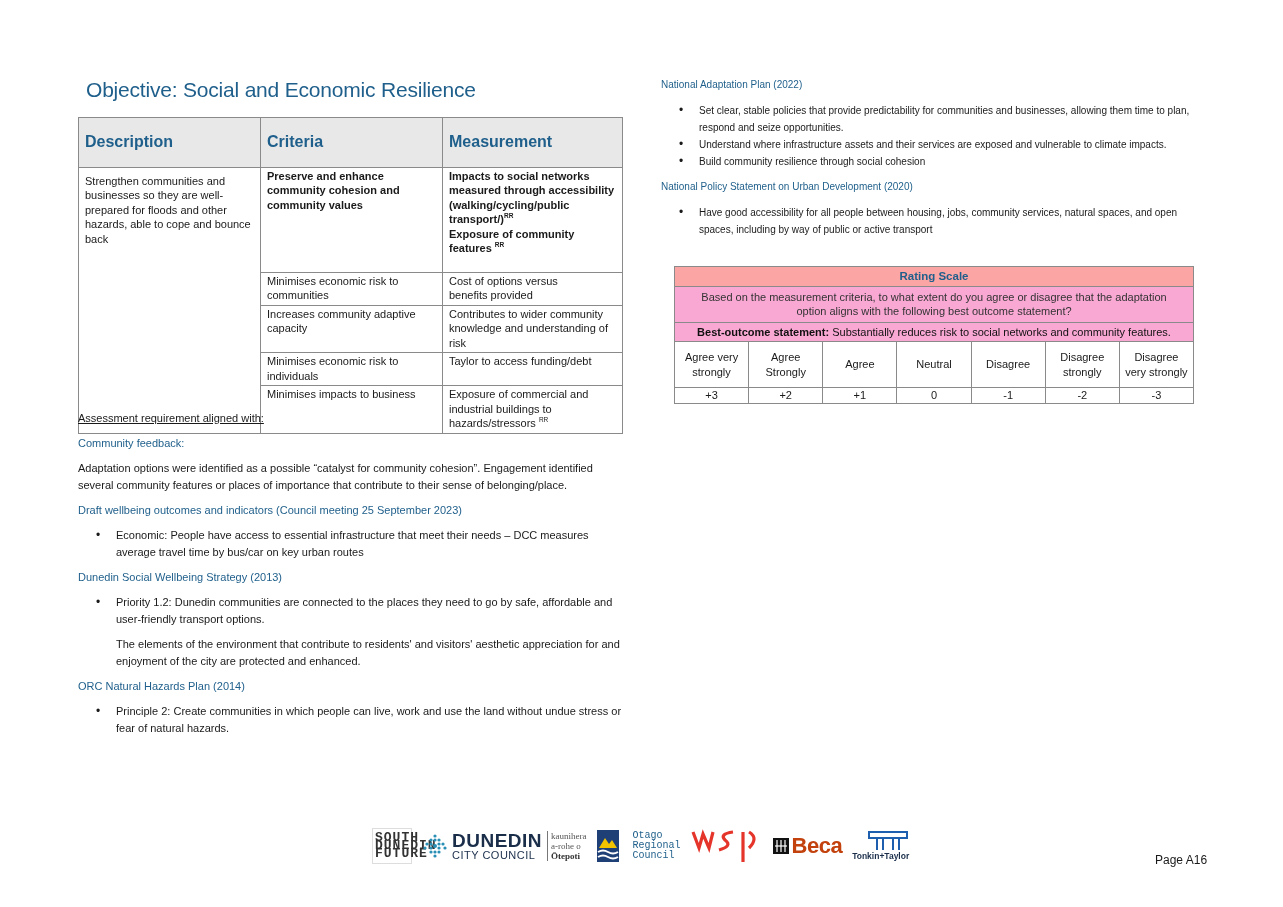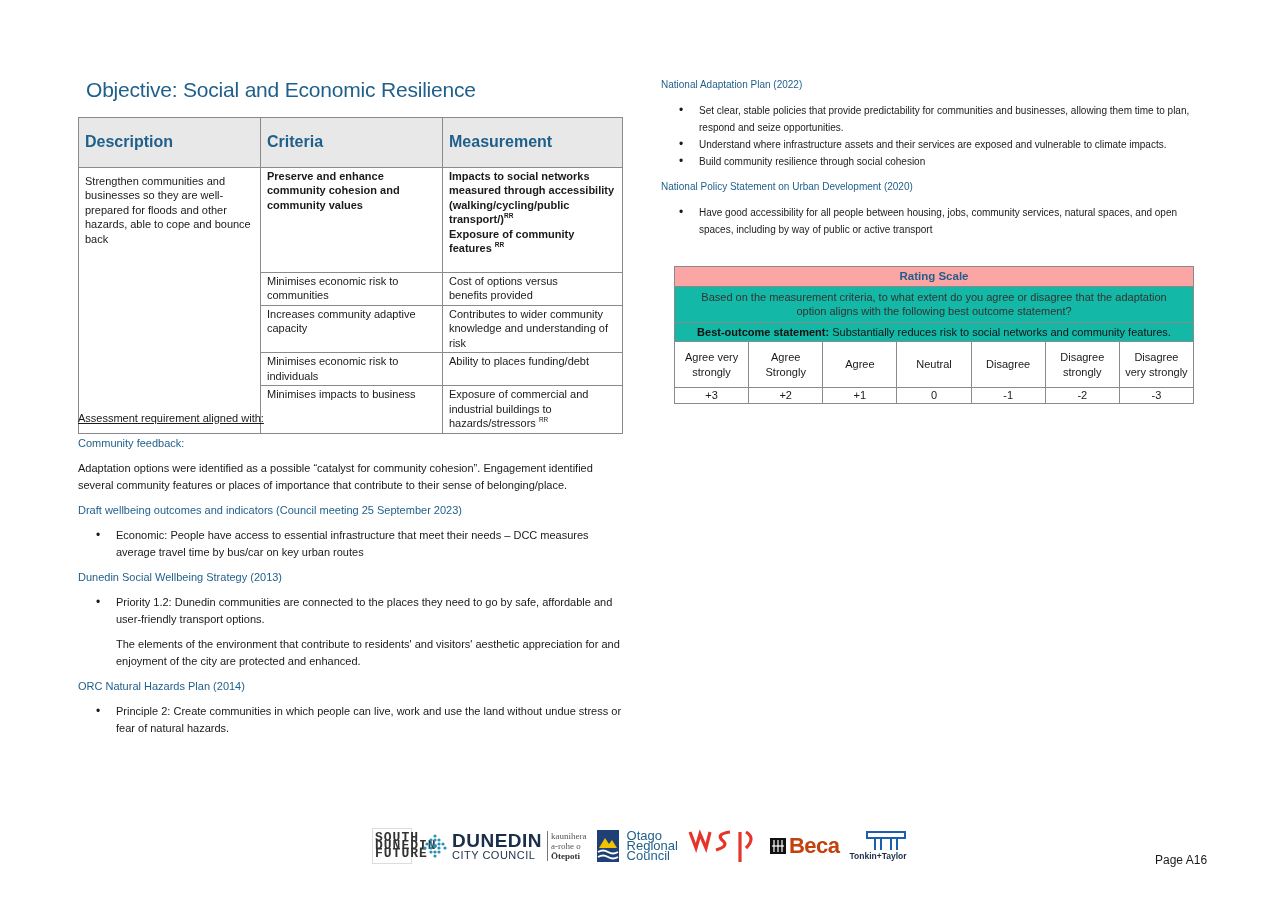--- a/index.html
+++ b/index.html
@@ -23,33 +23,33 @@
   ul.b { margin:0 0 8px 0; padding:0 0 0 38px; list-style:none; }
   ul.b li { position:relative; }
   ul.b li::before { content:"\2022"; position:absolute; left:-20px; top:0; font-size:12px; }
   .indent { padding-left:38px; }
 
   .right-col { position:absolute; left:661px; top:76px; width:545px; font-size:10px; line-height:17px; }
 
   .rating { position:absolute; left:674px; top:266px; width:520px; font-size:11px; line-height:14.5px; }
   .rating td { border:1px solid #8a8a8a; text-align:center; padding:2px 3px; }
   .rating .hdr { background:#fca5a5; color:#1f5f8b; font-weight:bold; font-size:11.5px; }
-  .rating .gray { background:#14b8a6; color:#333;margin-left:16px; }
+  .rating .gray { background:#f9a8d4; color:#333;margin-left:16px; }
   .rating .scale td { height:41px; width:14.28%; vertical-align:middle; }
   .rating .nums td { padding:0 3px; }
 
   .logos { position:absolute; left:372px; top:826px; height:40px; display:flex; align-items:center; gap:10px; }
   .logo { display:flex; align-items:center; }
   .sdf { width:40px; height:36px; border:1px solid #ddd; font-family:"Liberation Mono", monospace; font-size:13px; line-height:8px; font-weight:bold; letter-spacing:1px; color:#333; padding:2px 2px; box-sizing:border-box; }
   .dcc-mark { width:26px; height:26px; position:relative; }
   .dcc-word { display:flex; flex-direction:column; line-height:1; margin-left:4px; }
   .dcc-big { font-size:19px; font-weight:bold; color:#1a2e4a; letter-spacing:0.5px; }
   .dcc-small { font-size:11px; color:#1a2e4a; letter-spacing:0.5px; }
   .dcc-maori { border-left:1px solid #777; margin-left:5px; padding-left:3px; font-family:"Liberation Serif", serif; font-size:9px; line-height:10px; color:#555; }
-  .orc-word { font-family:Liberation Sans, sans-serif; font-size:13px; line-height:10px; color:#1f5f8b; margin-left:8px; }
+  .orc-word { font-family:Liberation Mono, monospace; font-size:10px; line-height:10px; color:#1f5f8b; margin-left:14px; }
   .beca { font-size:22px; font-weight:bold; color:#c2410c; letter-spacing:-0.5px; }
   .tt { display:flex; flex-direction:column; align-items:flex-end; }
   .tt-word { font-size:8.5px; font-weight:bold; color:#1a2e4a; }
 
   .page-no { position:absolute; left:1155px; top:853px; font-size:12px; color:#1a1a1a; }
 </style>
 </head>
 <body>
 
 <h1 class="title">Objective: Social and Economic Resilience</h1>
@@ -72,21 +72,21 @@
   <tr>
     <td>Minimises economic risk to communities</td>
     <td style="padding-right:60px;">Cost of options versus benefits provided</td>
   </tr>
   <tr>
     <td>Increases community adaptive capacity</td>
     <td>Contributes to wider community knowledge and understanding of risk</td>
   </tr>
   <tr>
     <td>Minimises economic risk to individuals</td>
-    <td>Ability to places funding/debt</td>
+    <td>Taylor to access funding/debt</td>
   </tr>
   <tr>
     <td>Minimises impacts to business</td>
     <td>
       <span>Exposure of commercial and industrial buildings to hazards/stressors</span>&nbsp;<sup>RR</sup>
     </td>
   </tr>
 </tbody>
   </table>
 

